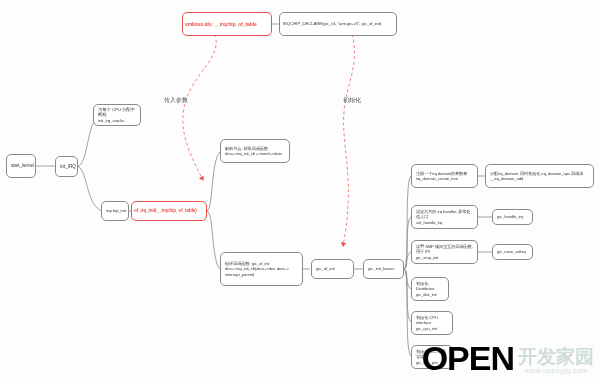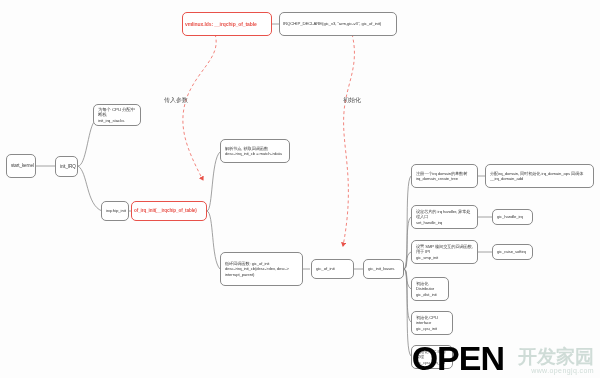--- a/index.html
+++ b/index.html
@@ -45,21 +45,21 @@
     pointer-events:none;
     user-select:none;
   }
   .wm-open{
     font-size:34px;
     font-weight:bold;
     color:#000000;
     letter-spacing:-1px;
     line-height:0.92;
   }
-  .wm-right{display:flex;flex-direction:column;align-items:flex-end;margin-left:14px;}
+  .wm-right{display:flex;flex-direction:column;align-items:center;margin-left:4px;}
   .wm-cn{
     font-size:19px;font-weight:bold;color:#cfdcd7;line-height:1;
     letter-spacing:0px;
   }
   .wm-url{
     font-size:7px;color:#cfdcd7;letter-spacing:0.4px;margin-top:1px;
   }
 </style>
 </head>
 <body>

